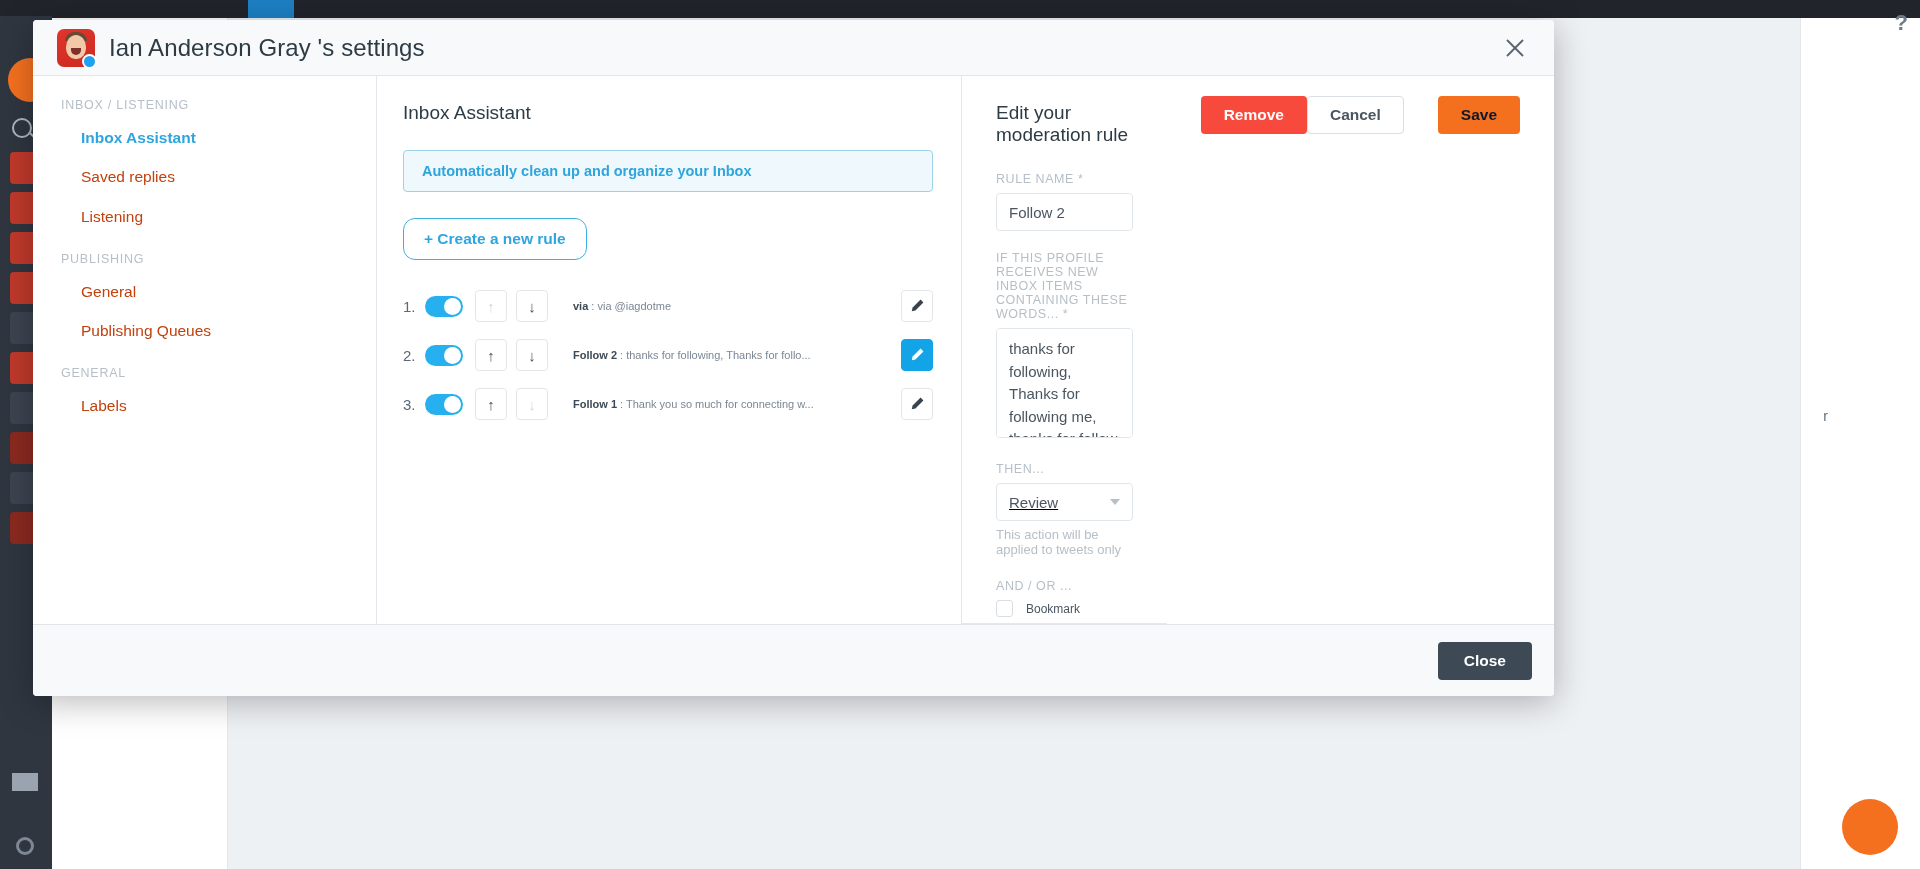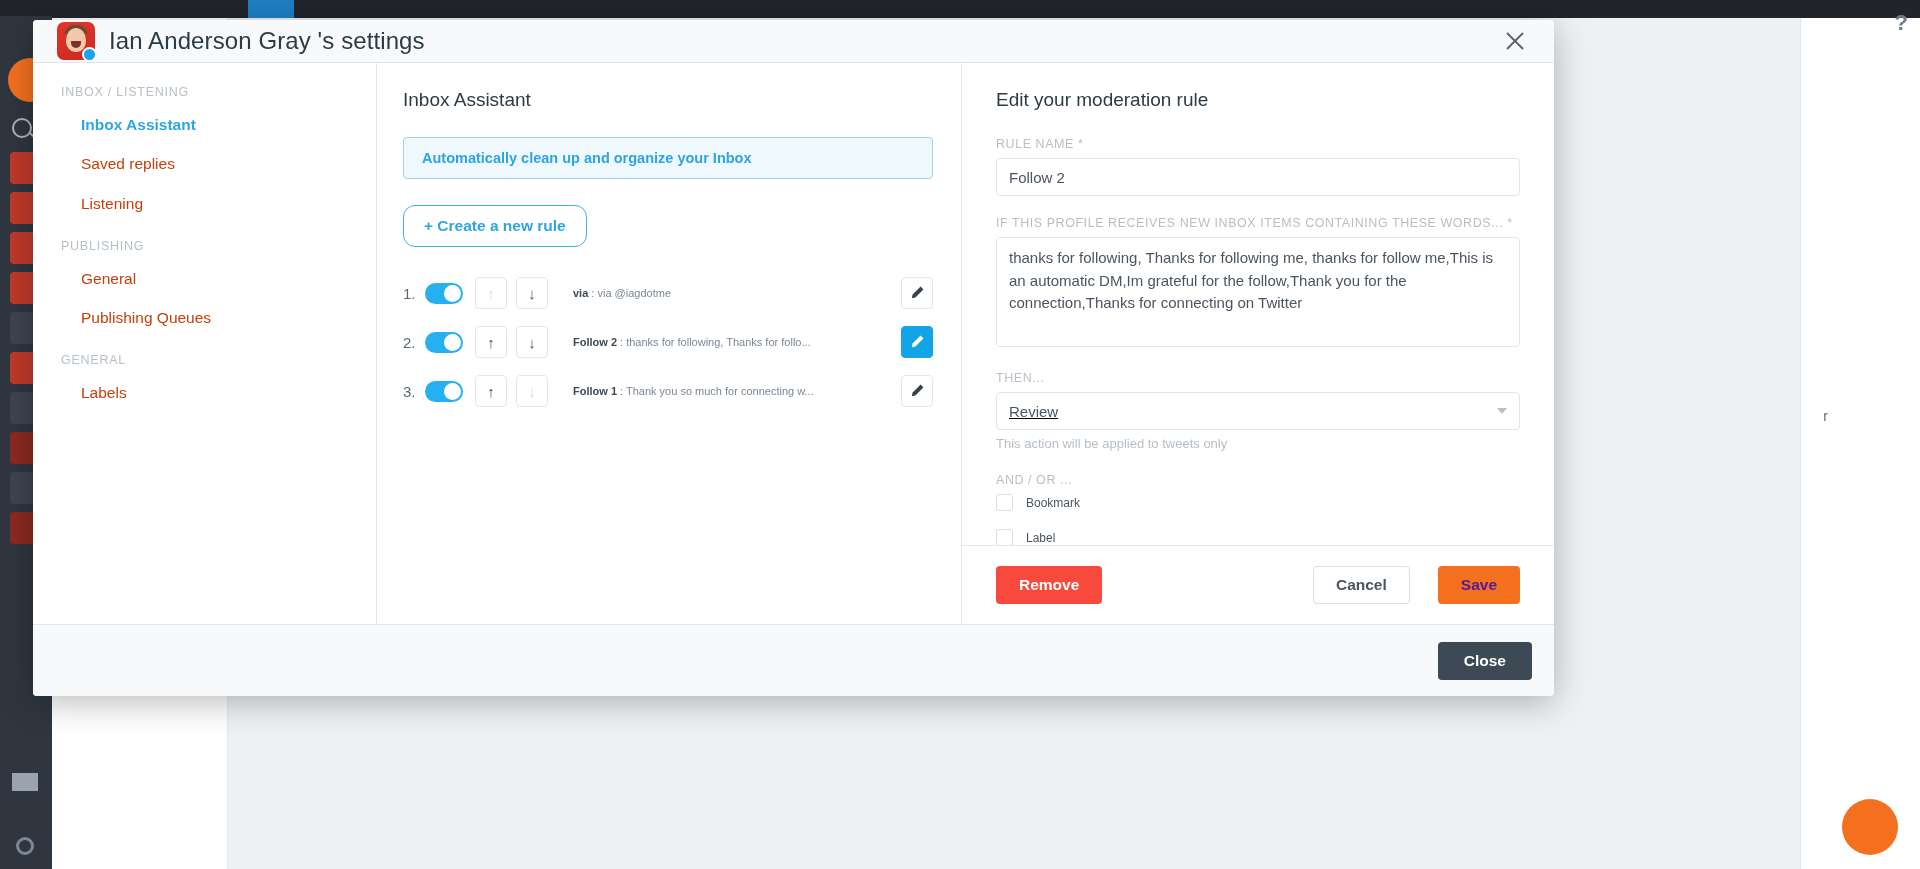--- a/index.html
+++ b/index.html
@@ -97,21 +97,21 @@
     width: 1521px; height: 676px;
     background: #f7f9fa;
     border-radius: 4px;
     box-shadow: 0 6px 34px rgba(0,0,0,0.28);
     display: flex;
     flex-direction: column;
     overflow: hidden;
   }
 
   .modal-header {
-    height: 43px;
+    height: 56px;
     background: #f7f9fa;
     border-bottom: 1px solid #e1e6ea;
     display: flex;
     align-items: center;
     padding: 0 22px 0 24px;
     flex: none;
   }
   .avatar-wrap {
     position: relative; width: 38px; height: 38px; flex: none;
     margin-right: 14px;
@@ -281,21 +281,21 @@
   .edit-btn.active {
     background: #13a4e8;
     border-color: #13a4e8;
     color: #ffffff;
   }
   .edit-btn svg { display: block; }
 
   
   .right-col {
     flex: 1;
-    display: flex; flex-direction: column;
+    display: flex; flex-direction: row;
     min-width: 0;
     background: #ffffff;
   }
   .right-scroll {
     flex: 1;
     padding: 26px 34px 10px 34px;
     overflow: hidden;
     border-bottom: 1px solid #e4e8ec;
   }
   .right-title {
@@ -390,23 +390,23 @@
     cursor: pointer;
     border: 1px solid transparent;
     padding: 0 22px;
     height: 38px;
     display: inline-flex; align-items: center; justify-content: center;
     font-family: "Liberation Sans", sans-serif;
   }
   .btn-remove { background: #f74a3d; color: #ffffff; }
   .btn-cancel {
     background: #ffffff; color: #4a5560;
-    border-color: #d9dee3; margin-left: auto; margin-right: 28px;
-  }
-  .btn-save { background: #f4701f; color: #4c1d95; }
+    border-color: #d9dee3; margin-left: auto; margin-right: 22px;
+  }
+  .btn-save { background: #f4701f; color: #0f172a; margin-left: 12px; }
 
   
   .modal-footer {
     height: 72px; flex: none;
     background: #f7f9fa;
     border-top: 1px solid #e1e6ea;
     display: flex; align-items: center; justify-content: flex-end;
     padding: 0 22px;
   }
   .btn-close {

